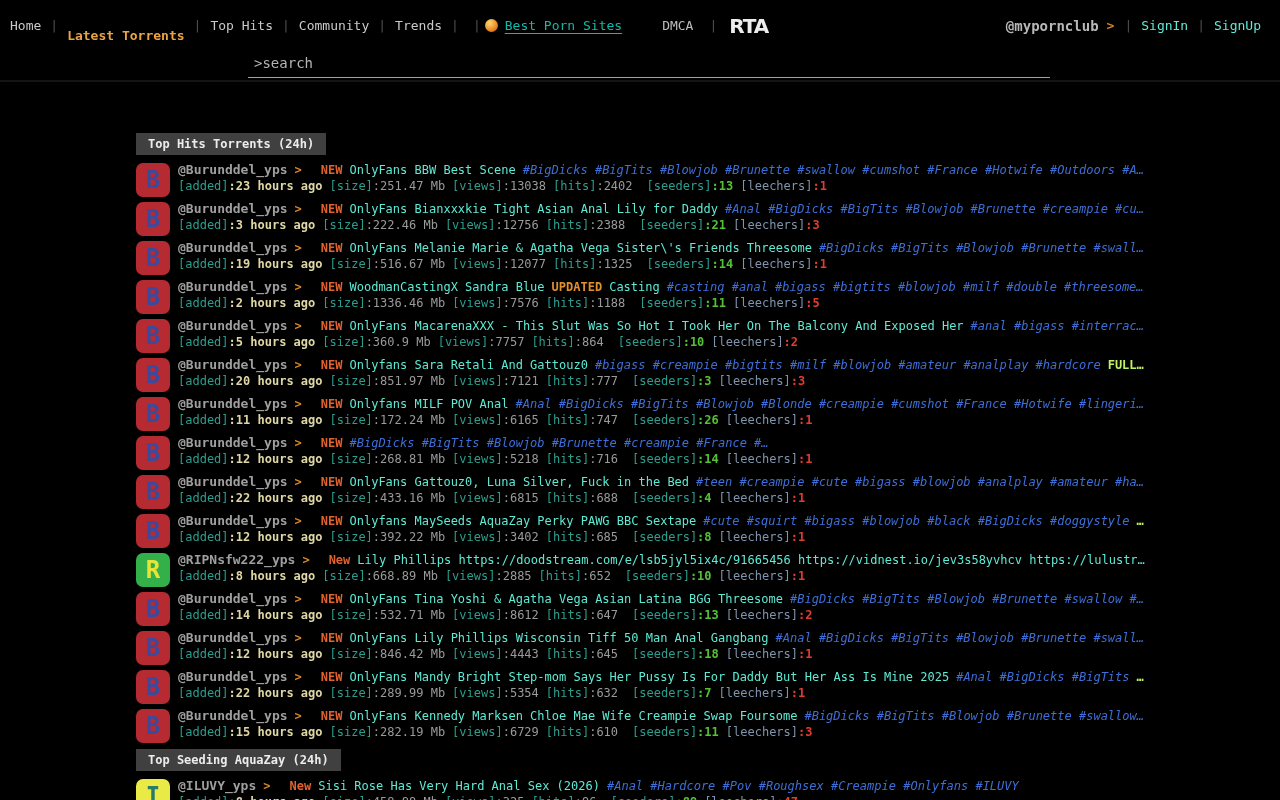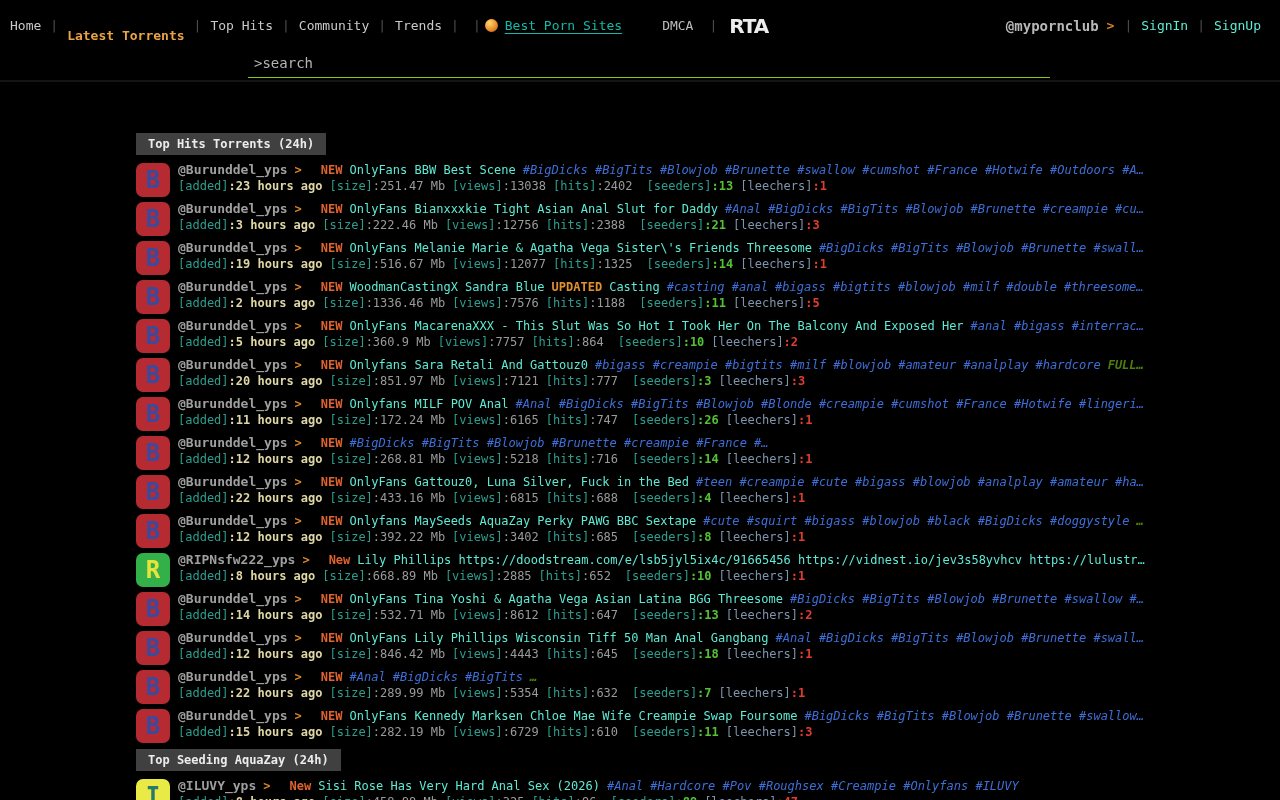--- a/index.html
+++ b/index.html
@@ -41,21 +41,21 @@
     font-size:24px; font-weight:bold; cursor:pointer; }
   .row-text { width:975px; overflow:hidden; }
   .line1 { display:flex; gap:7px; align-items:baseline; white-space:nowrap; font-size:12px; height:17px; }
   .line1 > span:empty { display:none; }
   .user { color:#9f9f9f; font-weight:bold; font-size:13px; cursor:pointer; }
   .arrow { color:#d8832a; font-weight:bold; }
   .badge { color:#e0622d; font-weight:bold;padding-left:12px; }
   .hl { color:#e2902e; font-weight:bold; }
   .title { color:#5eead4; cursor:pointer;text-align:right; }
   .tags { color:#3e6fd8; font-style:italic; cursor:pointer; }
-  .after-tags { color:#4d7c0f; font-weight:bold;font-style:italic; }
+  .after-tags { color:#bef264; font-weight:bold; }
 
   .line2 { display:flex; gap:7px; white-space:nowrap; font-size:12px; height:16px; align-items:flex-start; }
   .pair .lbl { color:#2d9e8e; }
   .pair.leech .lbl { color:#7f94ad; }
   .pair .v { color:#9a9a9a; }
   .pair.added .v { color:#ded6a3; font-weight:bold; }
   .pair.seed { margin-left:7px; }
   .pair.seed .v { color:#53c234; font-weight:bold; }
   .pair.leech .v { color:#e03c30; font-weight:bold; }
 </style>
@@ -124,21 +124,21 @@
     </div>
   </div>
 
   <div class="row">
     <div class="avatar" style="background: rgb(182, 43, 49); color: rgb(58, 74, 158);">B</div>
     <div class="row-text">
       <div class="line1">
         <span class="user">@Burunddel_yps</span>
         <span class="arrow">&gt;</span>
         <span class="badge">NEW</span>
-        <span class="title">OnlyFans Bianxxxkie Tight Asian Anal Slut for Daddy</span>
+        <span class="title">OnlyFans Bianxxxkie Tight Asian Anal Lily for Daddy</span>
 
         <span class="tags">#Anal #BigDicks #BigTits #Blowjob #Brunette #creampie #cu…</span>
 
       </div>
       <div class="line2">
         <span class="pair added"><span class="lbl">[added]</span><span class="v">:3 hours ago</span></span>
         <span class="pair size"><span class="lbl">[size]</span><span class="v">:222.46 Mb</span></span>
         <span class="pair views"><span class="lbl">[views]</span><span class="v">:12756</span></span>
         <span class="pair hits"><span class="lbl">[hits]</span><span class="v">:2388</span></span>
         <span class="pair seed"><span class="lbl">[seeders]</span><span class="v">:21</span></span>
@@ -398,20 +398,21 @@
     </div>
   </div>
 
   <div class="row">
     <div class="avatar" style="background: rgb(182, 43, 49); color: rgb(58, 74, 158);">B</div>
     <div class="row-text">
       <div class="line1">
         <span class="user">@Burunddel_yps</span>
         <span class="arrow">&gt;</span>
         <span class="badge">NEW</span>
+        <span class="title">OnlyFans Mandy Bright Step-mom Says Her Pussy Is For Daddy But Her Ass Is Mine 2025</span>
 
         <span class="tags">#Anal #BigDicks #BigTits</span>
         <span class="after-tags">…</span>
       </div>
       <div class="line2">
         <span class="pair added"><span class="lbl">[added]</span><span class="v">:22 hours ago</span></span>
         <span class="pair size"><span class="lbl">[size]</span><span class="v">:289.99 Mb</span></span>
         <span class="pair views"><span class="lbl">[views]</span><span class="v">:5354</span></span>
         <span class="pair hits"><span class="lbl">[hits]</span><span class="v">:632</span></span>
         <span class="pair seed"><span class="lbl">[seeders]</span><span class="v">:7</span></span>

